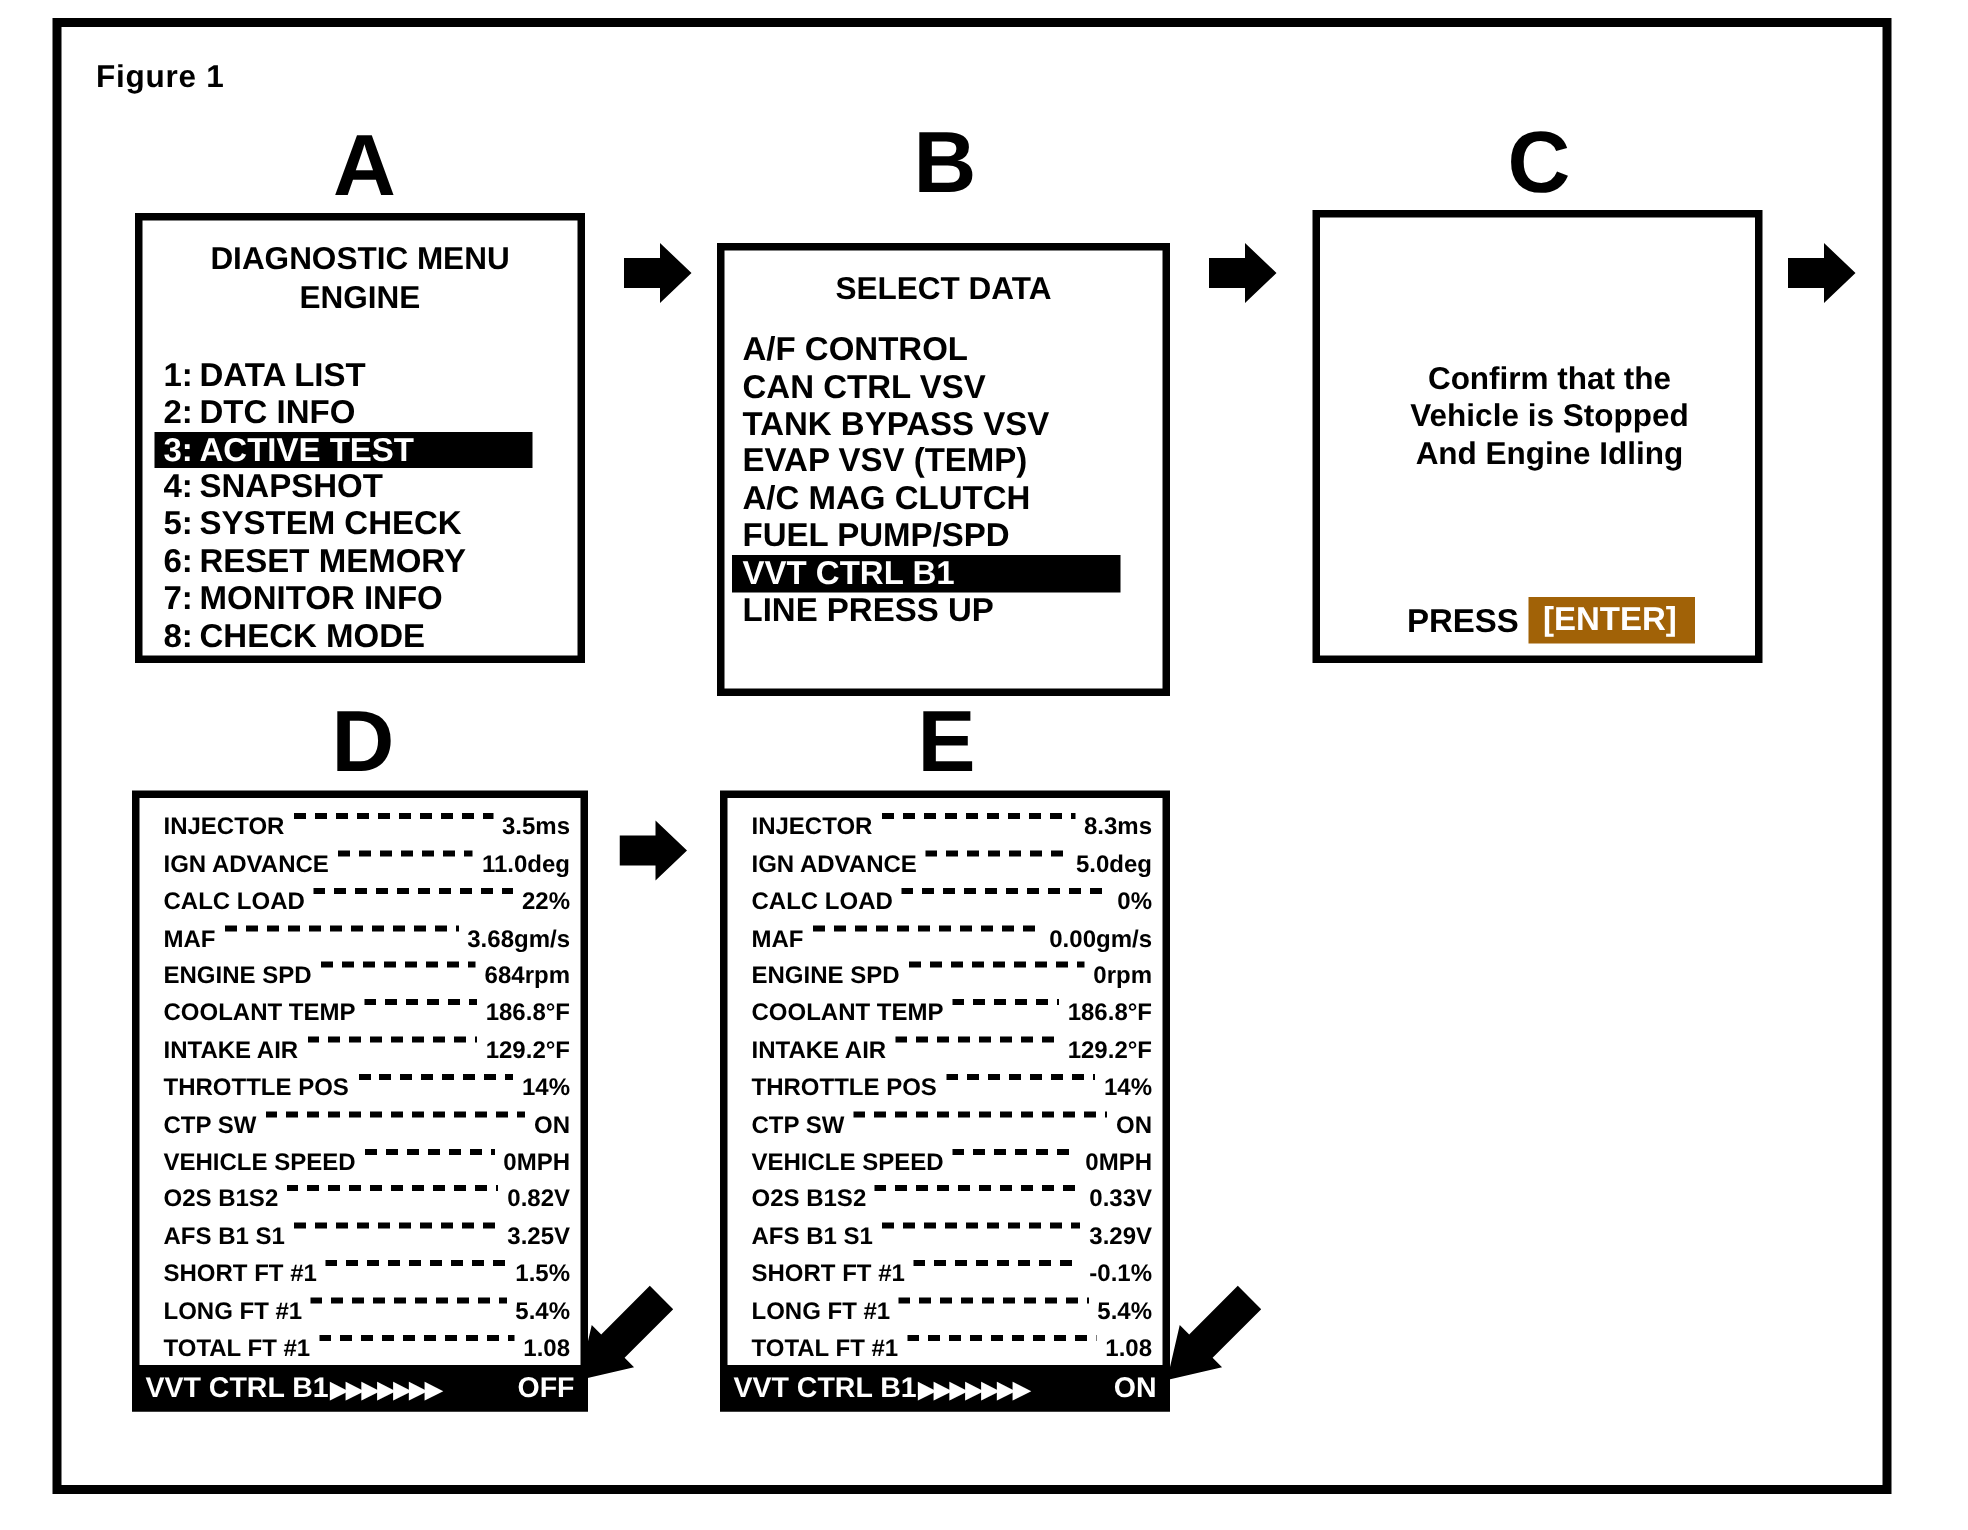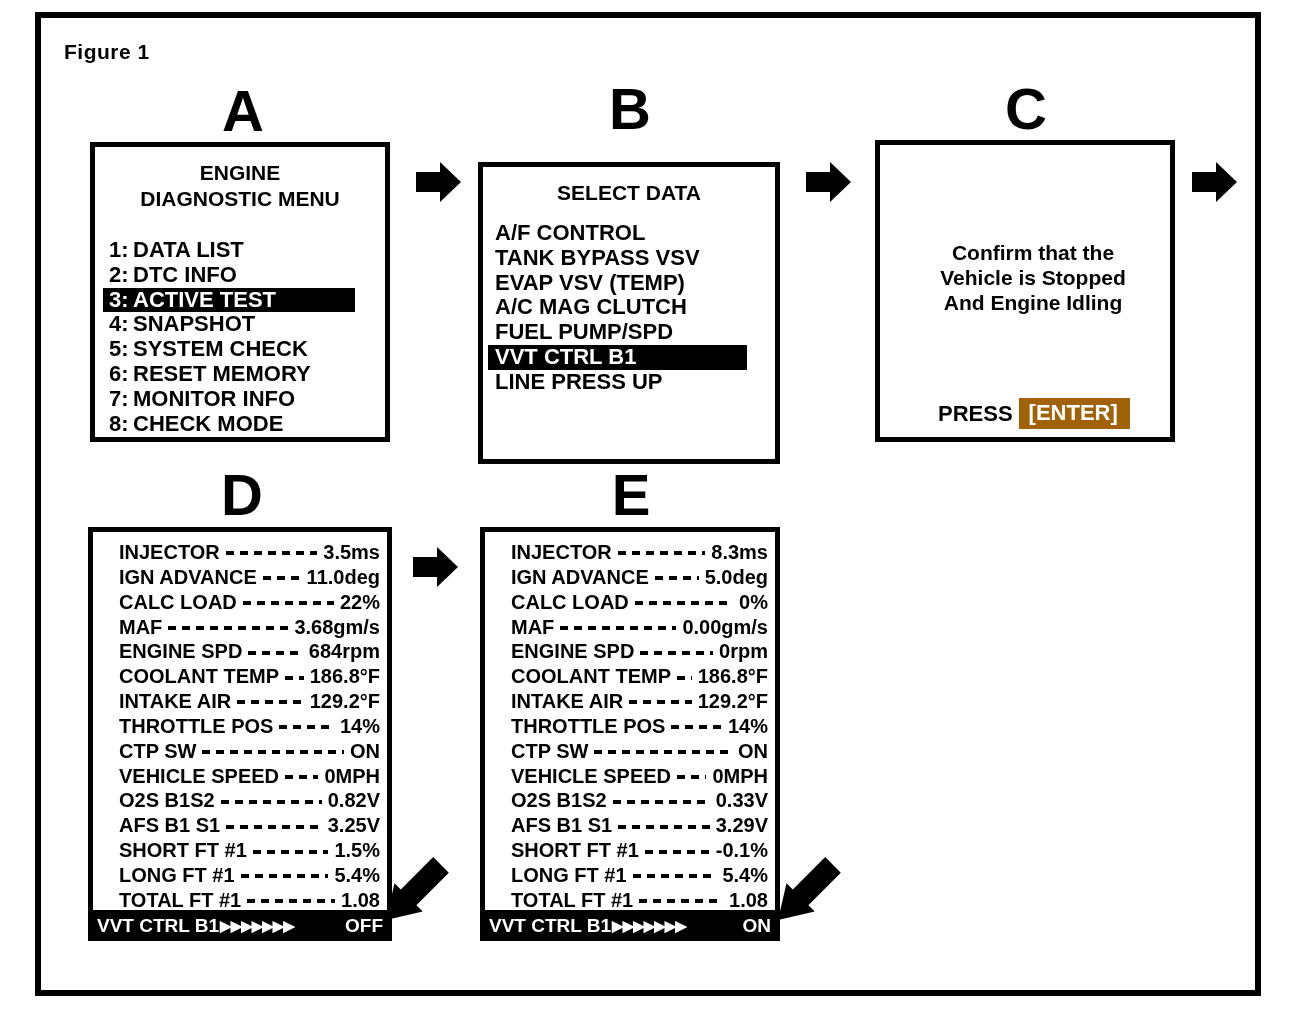--- a/index.html
+++ b/index.html
@@ -23,21 +23,21 @@
   #screenB .menu-list{margin-top:15px;}
   .mitem{display:flex;line-height:24.8px;font-size:22px;white-space:nowrap;}
   #screenA .mitem{margin-left:8px;width:252px;}
   #screenA .mitem .num{width:30px;padding-left:6px;box-sizing:border-box;}
   #screenB .mitem{margin-left:5px;width:259px;padding-left:7px;box-sizing:border-box;}
   .hl{background:#000;color:#fff;}
   .confirm-msg{position:absolute;left:16px;right:0;top:95px;text-align:center;font-size:21px;line-height:25px;}
   .press-row{position:absolute;left:58px;bottom:8px;display:flex;align-items:center;gap:6px;font-size:22px;}
   .enter-chip{background:#a16207;color:#fff;padding:2px 12px 3px 10px;}
   .data-rows{padding-top:8px;}
-  .drow{display:flex;align-items:center;height:24.85px;line-height:24.85px;padding:0 7px 0 26px;font-size:20px;white-space:nowrap;}
+  .drow{display:flex;align-items:flex-start;height:24.85px;line-height:24.85px;padding:0 7px 0 16px;font-size:16px;white-space:nowrap;}
   .leader{flex:1;height:4px;margin:2px 6px 0 6px;background:repeating-linear-gradient(90deg,#000 0 8px,transparent 8px 14px);min-width:8px;}
   .status-bar{position:absolute;left:-5px;right:-5px;bottom:-5px;height:31px;background:#000;color:#fff;display:flex;align-items:center;padding:0 9px;font-size:19px;white-space:nowrap;}
   .status-bar .tri{flex:1;font-size:15px;letter-spacing:-1px;overflow:hidden;text-align:left;padding:0 1px;}
   .flow-arrow{position:absolute;}
   #arrowAB{left:416px;top:158px;}
   #arrowBC{left:806px;top:158px;}
   #arrowCOut{left:1192px;top:158px;}
   #arrowDE{left:413px;top:543px;}
   .diag-arrow{position:absolute;}
   #diagD{left:383px;top:845px;}
@@ -50,22 +50,22 @@
 <div class="fig-label">Figure 1</div>
 
 <div class="letter" id="letterA">A</div>
 <div class="letter" id="letterB">B</div>
 <div class="letter" id="letterC">C</div>
 <div class="letter" id="letterD">D</div>
 <div class="letter" id="letterE">E</div>
 
 <div class="screen" id="screenA">
   <div class="menu-title">
+    <div>DIAGNOSTIC MENU</div>
     <div>ENGINE</div>
-    <div>DIAGNOSTIC MENU</div>
   </div>
   <div class="menu-list">
     <div class="mitem">
         <span class="num">1:</span>
         <span>DATA LIST</span>
       </div>
     <div class="mitem">
         <span class="num">2:</span>
         <span>DTC INFO</span>
       </div>
@@ -93,20 +93,21 @@
         <span class="num">8:</span>
         <span>CHECK MODE</span>
       </div>
   </div>
 </div>
 
 <div class="screen" id="screenB">
   <div class="menu-title">SELECT DATA</div>
   <div class="menu-list">
     <div class="mitem">A/F CONTROL</div>
+    <div class="mitem">CAN CTRL VSV</div>
     <div class="mitem">TANK BYPASS VSV</div>
     <div class="mitem">EVAP VSV (TEMP)</div>
     <div class="mitem">A/C MAG CLUTCH</div>
     <div class="mitem">FUEL PUMP/SPD</div>
     <div class="mitem hl">VVT CTRL B1</div>
     <div class="mitem">LINE PRESS UP</div>
   </div>
 </div>
 
 <div class="screen" id="screenC">

